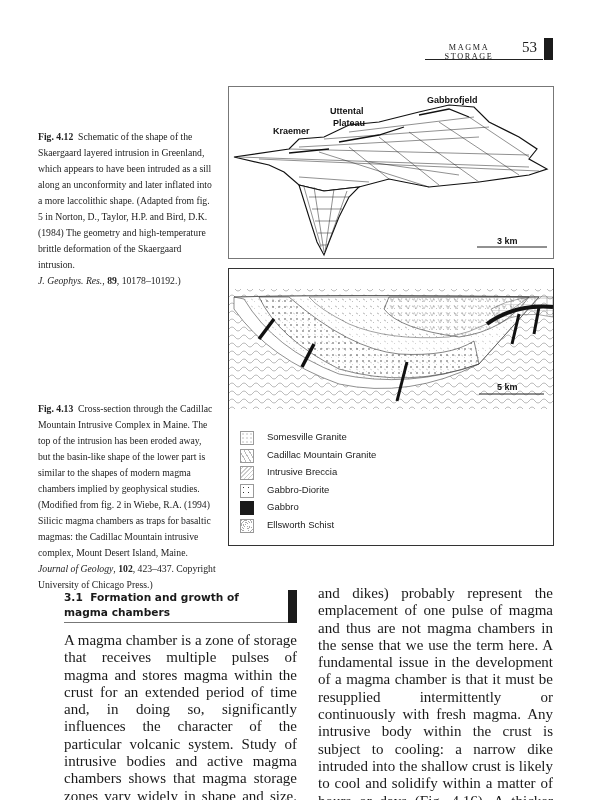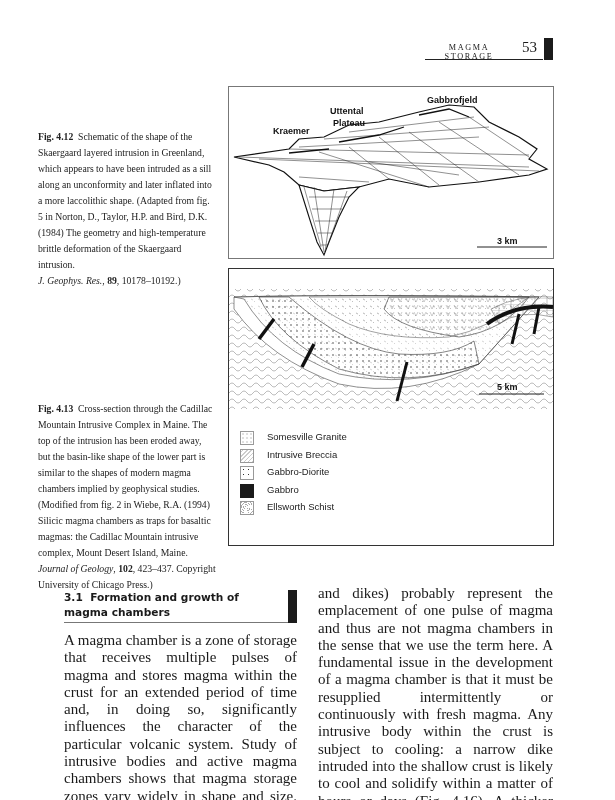--- a/index.html
+++ b/index.html
@@ -146,20 +146,24 @@
     <text class="sanslbl" x="268" y="121">5 km</text>
   </svg>
 </div>
 
 <div id="legend" class="abs">
   <div class="leg-row">
     <span class="leg-swatch" style="background-image:radial-gradient(#bbb 0.6px, transparent 0.8px);background-size:4px 4px;"></span>
     <span class="leg-label">Somesville Granite</span>
   </div>
   <div class="leg-row">
+    <span class="leg-swatch" style="background-image:repeating-linear-gradient(60deg,#bbb 0 1px,transparent 1px 4px);"></span>
+    <span class="leg-label">Cadillac Mountain Granite</span>
+  </div>
+  <div class="leg-row">
     <span class="leg-swatch" style="background-image:repeating-linear-gradient(-45deg,#ccc 0 1px,transparent 1px 3px);"></span>
     <span class="leg-label">Intrusive Breccia</span>
   </div>
   <div class="leg-row">
     <span class="leg-swatch" style="background-image:radial-gradient(#333 0.8px, transparent 1px);background-size:5px 5px;"></span>
     <span class="leg-label">Gabbro-Diorite</span>
   </div>
   <div class="leg-row">
     <span class="leg-swatch" style="background:#1a1a1a;border-color:#1a1a1a;"></span>
     <span class="leg-label">Gabbro</span>

